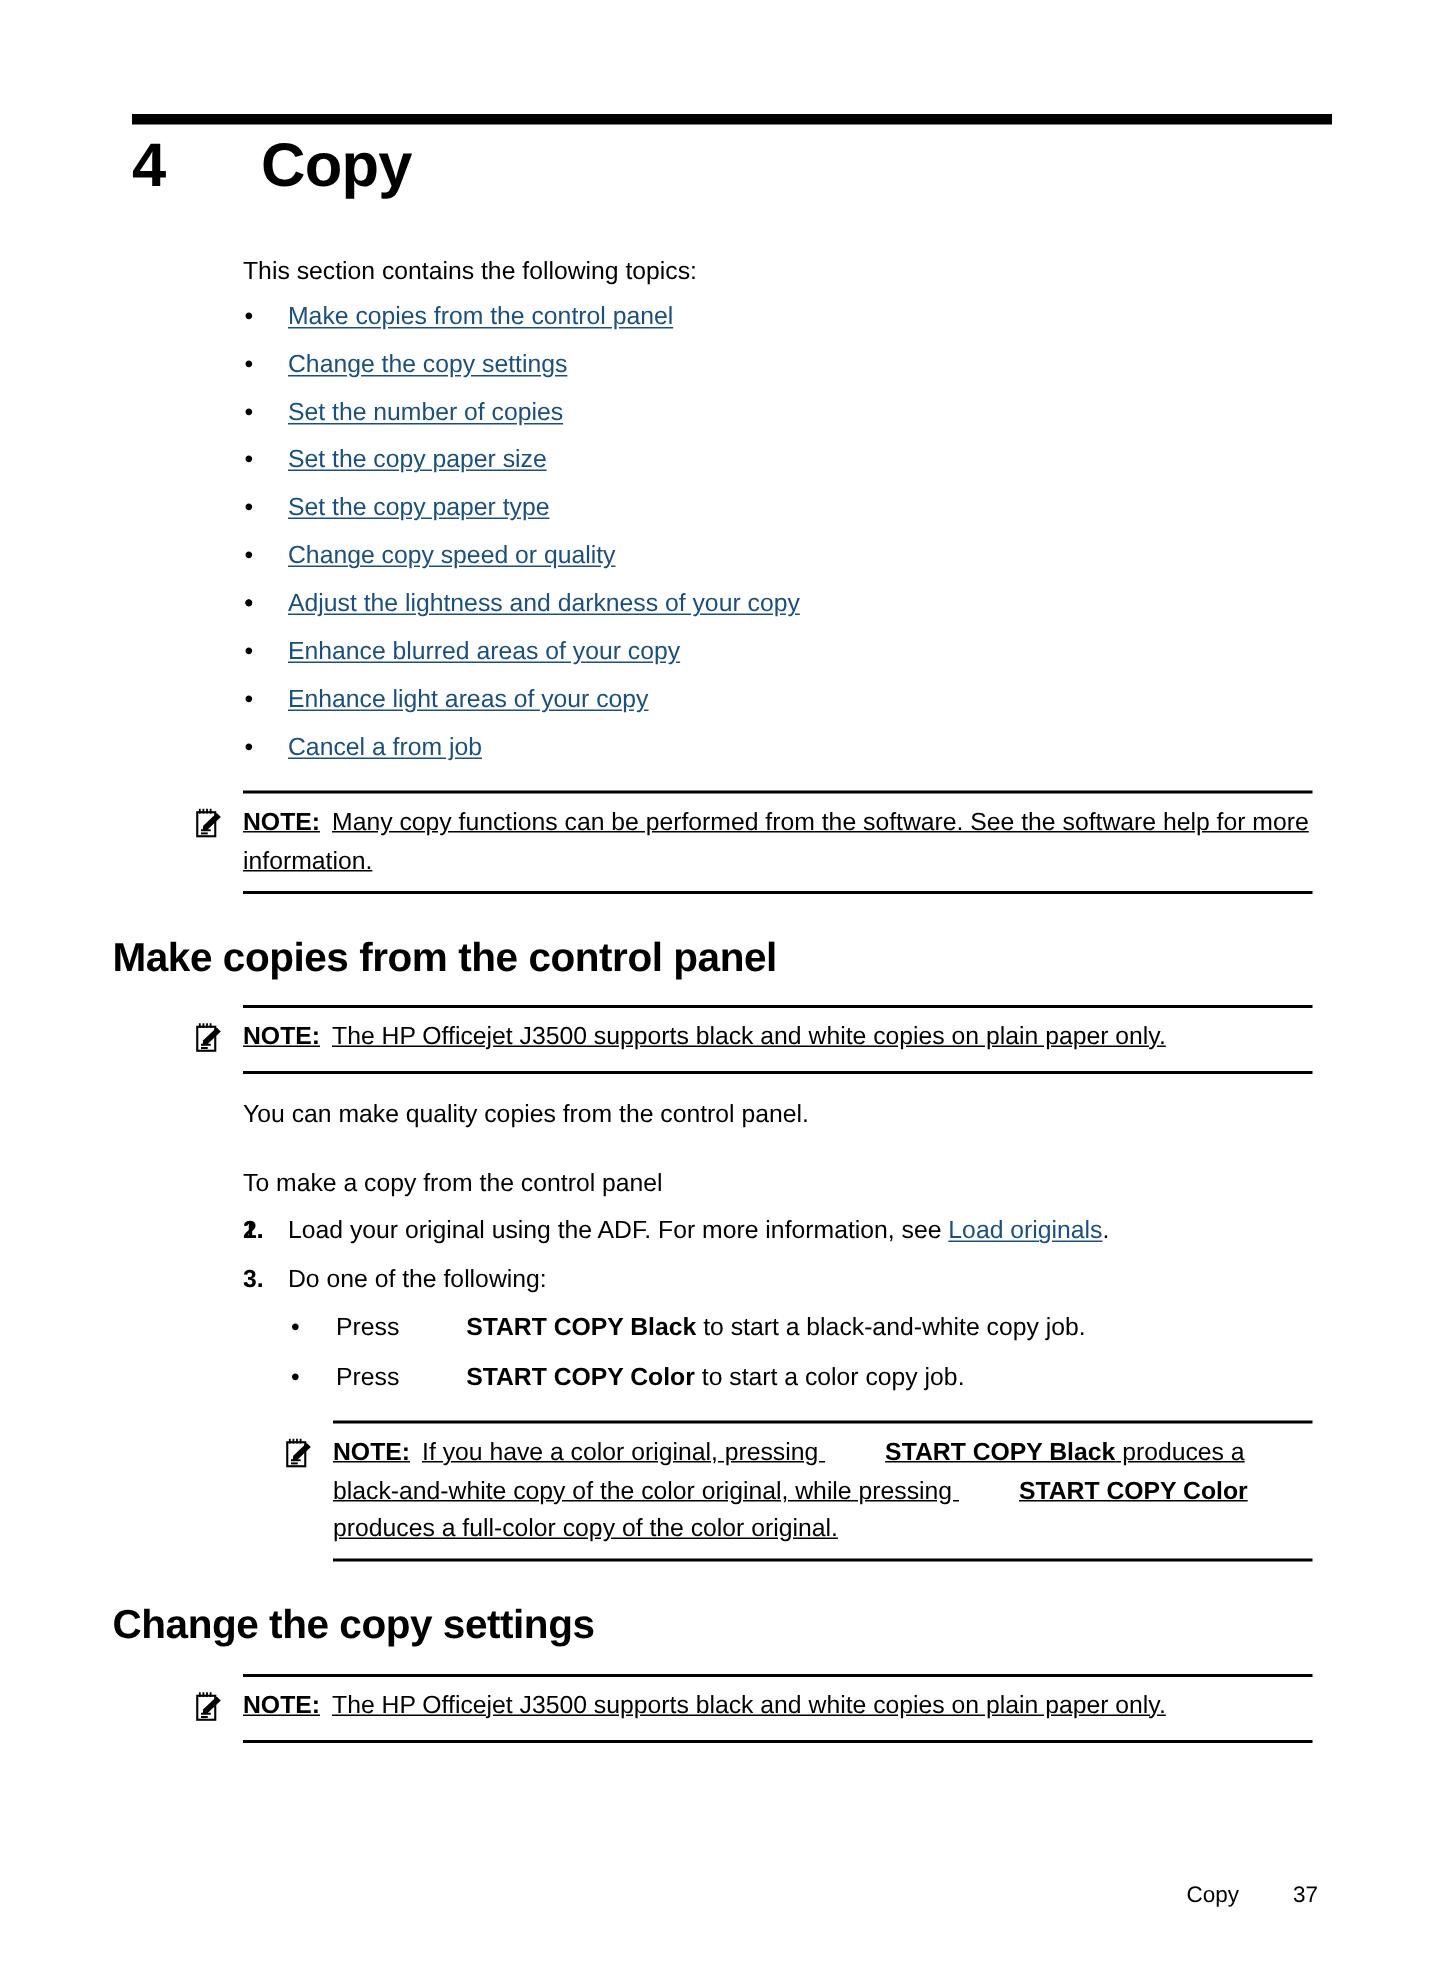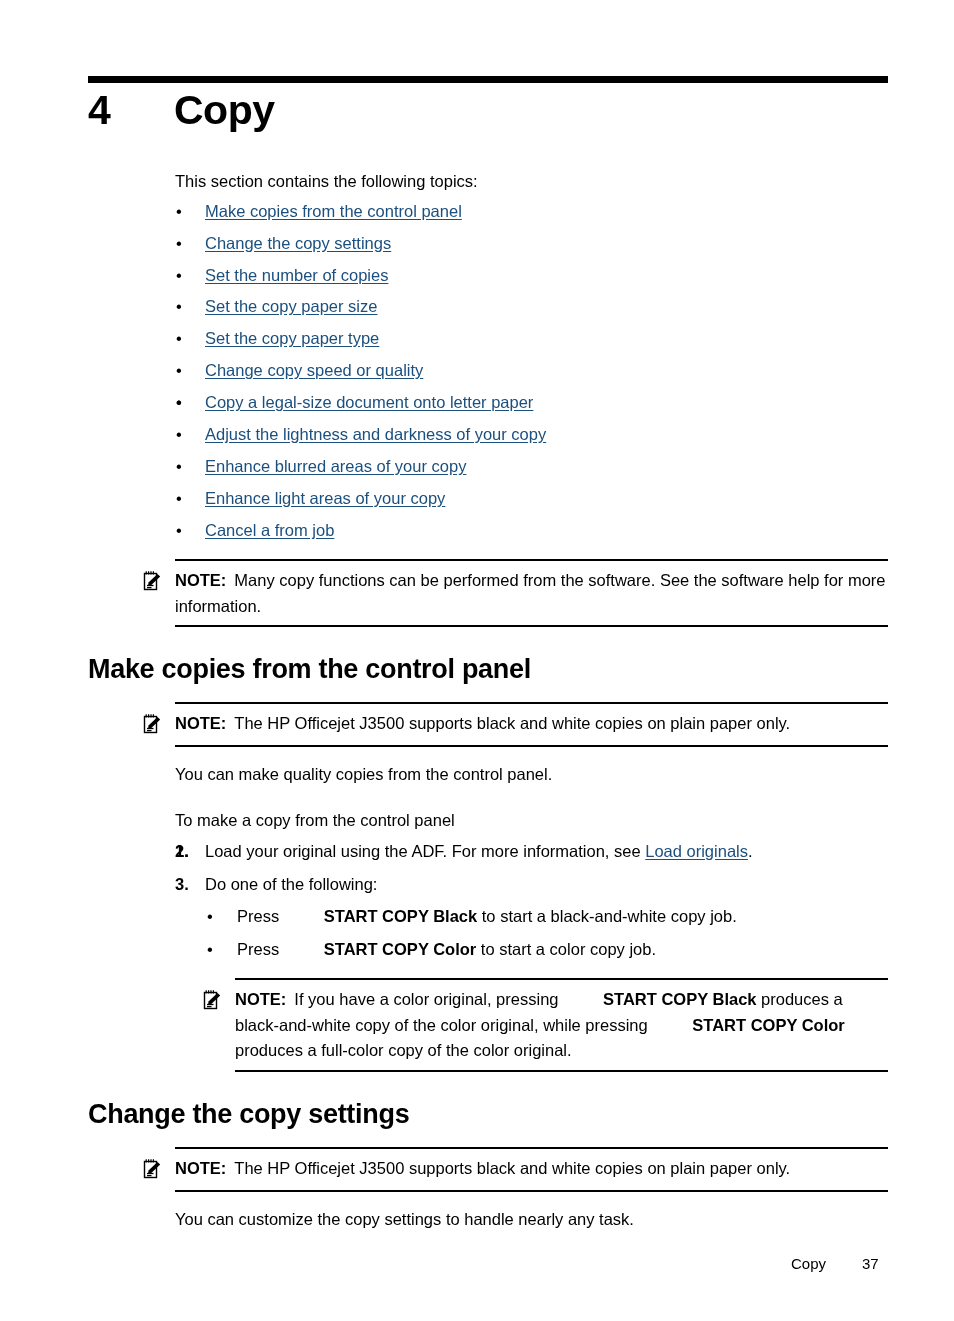--- a/index.html
+++ b/index.html
@@ -47,21 +47,21 @@
   .chapter-title {
     font-size: 41px;
     font-weight: bold;
     line-height: 1;
     letter-spacing: -0.5px;
   }
 
   
   .content {
     position: absolute;
-    left: 175px;
+    left: 162px;
     top: 168px;
     width: 713px;
   }
 
   .para {
     font-size: 16.5px;
     line-height: 1.62;
     margin: 0 0 10px 0;
     color: #000;
   }
@@ -115,20 +115,21 @@
     flex: 0 0 auto;
     width: 22px;
     margin-left: -32px;
     margin-right: 10px;
     padding-top: 2px;
   }
   .note-body {
     font-size: 16.5px;
     line-height: 1.56;
     flex: 1 1 auto;
+    text-decoration: underline;
   }
   .note-label {
     font-weight: bold;
   }
   .note-gap { display: inline-block; width: 8px; }
 
   
   .note.indent {
     margin-left: 30px;
     width: calc(100% - 30px);
@@ -243,21 +244,20 @@
       </li>
       <li>
         <span class="bullet">•</span>
         <a class="xref">Change copy speed or quality</a>
       </li>
       <li>
         <span class="bullet">•</span>
       </li>
       <li>
         <span class="bullet">•</span>
-        <a class="xref">Copy a legal-size document onto letter paper</a>
       </li>
       <li>
         <span class="bullet">•</span>
         <a class="xref">Adjust the lightness and darkness of your copy</a>
       </li>
       <li>
         <span class="bullet">•</span>
         <a class="xref">Enhance blurred areas of your copy</a>
       </li>
       <li>
@@ -385,21 +385,20 @@
             <path d="M5.5 12.5 L14.5 4.0 L17.2 6.6 L8.3 15.1 L5.0 16.0 Z" fill="#000000"></path>
           </svg>
         </div>
         <div class="note-body">
           <span class="note-label">NOTE:</span><span class="note-gap"></span><span>The HP Officejet J3500 supports black and white copies on plain paper only.</span>
         </div>
       </div>
       <div class="rule"></div>
     </div>
 
-    <p class="para">You can customize the copy settings to handle nearly any task.</p>
 
   </div>
 
   <div class="footer">
     <span class="f-label">Copy</span>
     <span class="f-page">37</span>
   </div>
 
 </div>
 

